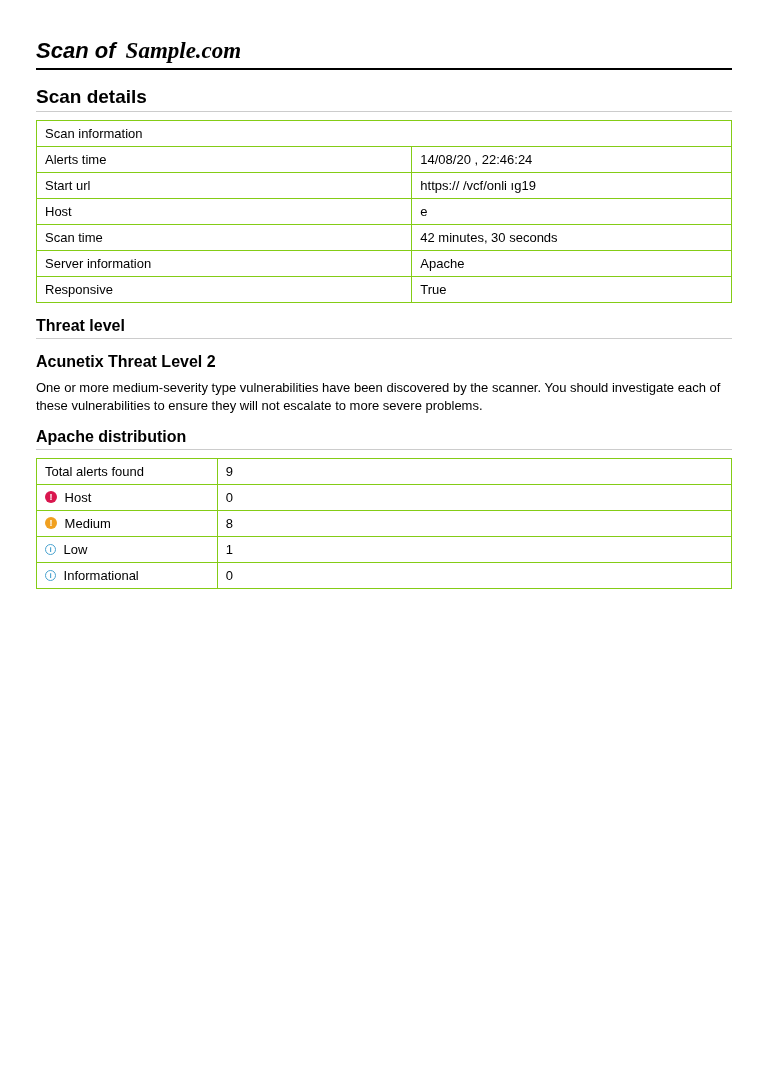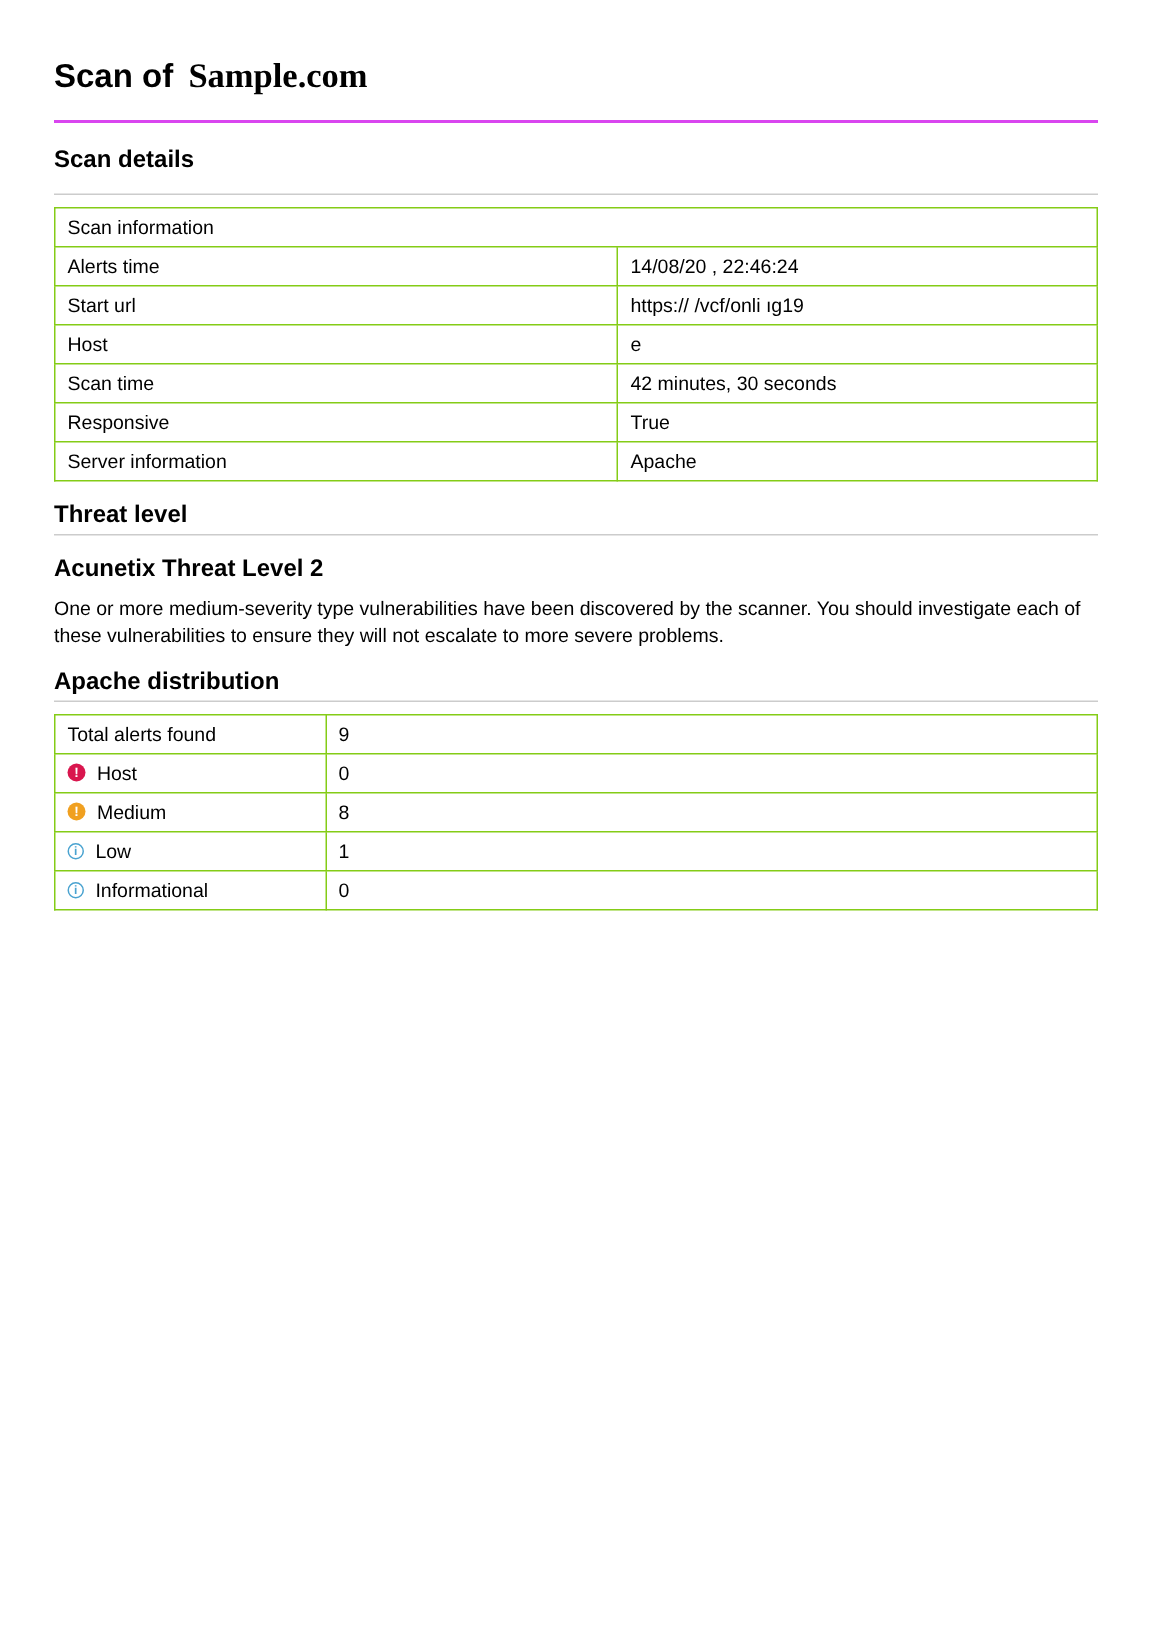--- a/index.html
+++ b/index.html
@@ -9,34 +9,35 @@
     font-family: Arial, Helvetica, sans-serif;
     font-size: 13px;
     color: #000;
     background: #fff;
     width: 768px;
   }
   .page-title {
     font-size: 22px;
     font-weight: bold;
     margin: 0 0 6px 0;
-    padding-bottom: 16px;
-    border-bottom: 2px solid #d946ef;
+    padding-bottom: 4px;
+    border-bottom: 2px solid #000000;
+    font-style: italic;
   }
   .page-title .target {
     font-family: "Times New Roman", Times, serif;
     font-weight: bold;
     font-size: 23px;
     margin-left: 4px;
   }
   .section-title {
-    font-size: 16px;
+    font-size: 19px;
     font-weight: bold;
     margin: 16px 0 8px 0;
-    padding-bottom: 13px;
+    padding-bottom: 3px;
     border-bottom: 1px solid #ccc;
   }
   .sub-title {
     font-size: 16px;
     font-weight: bold;
     margin: 14px 0 8px 0;
     padding-bottom: 3px;
     border-bottom: 1px solid #ccc;
   }
   .sub-title.noborder {
@@ -114,26 +115,26 @@
       </tr>
       <tr>
         <td class="label-col">Host</td>
         <td>e</td>
       </tr>
       <tr>
         <td class="label-col">Scan time</td>
         <td>42 minutes, 30 seconds</td>
       </tr>
       <tr>
+        <td class="label-col">Server information</td>
+        <td>Apache</td>
+      </tr>
+      <tr>
         <td class="label-col">Responsive</td>
         <td>True</td>
-      </tr>
-      <tr>
-        <td class="label-col">Server information</td>
-        <td>Apache</td>
       </tr>
     </tbody>
 </table>
 
 <h3 class="sub-title">Threat level</h3>
 
 <div class="sub-title noborder">Acunetix Threat Level 2</div>
 
 <p class="paragraph">One or more medium-severity type vulnerabilities have been discovered by the scanner. You should investigate each of these vulnerabilities to ensure they will not escalate to more severe problems.</p>
 

